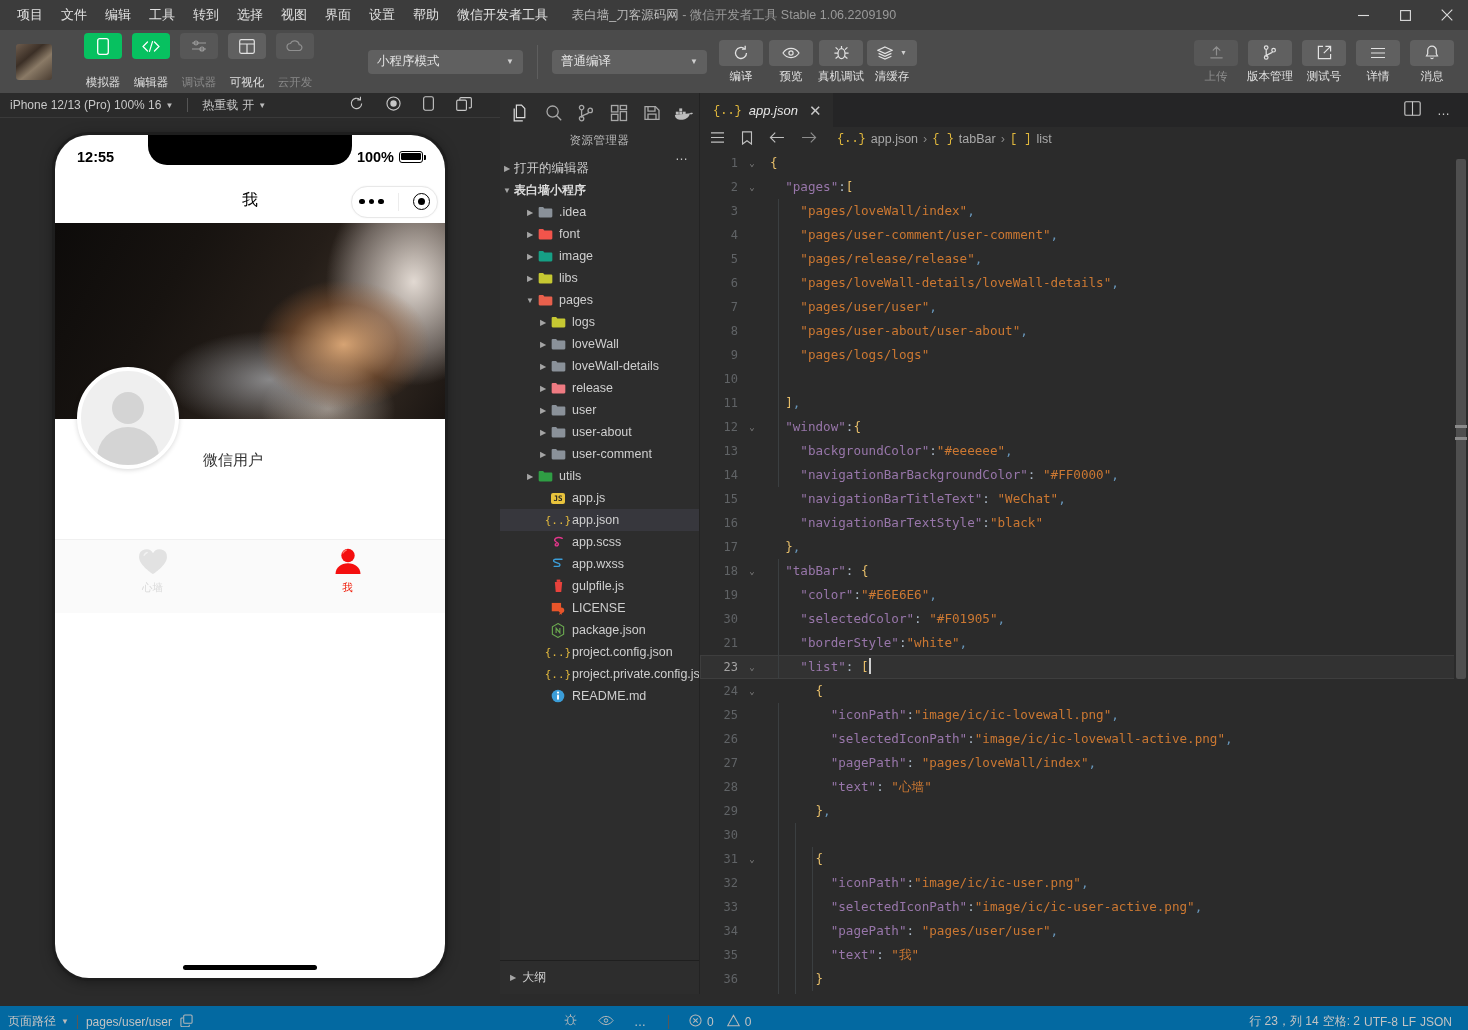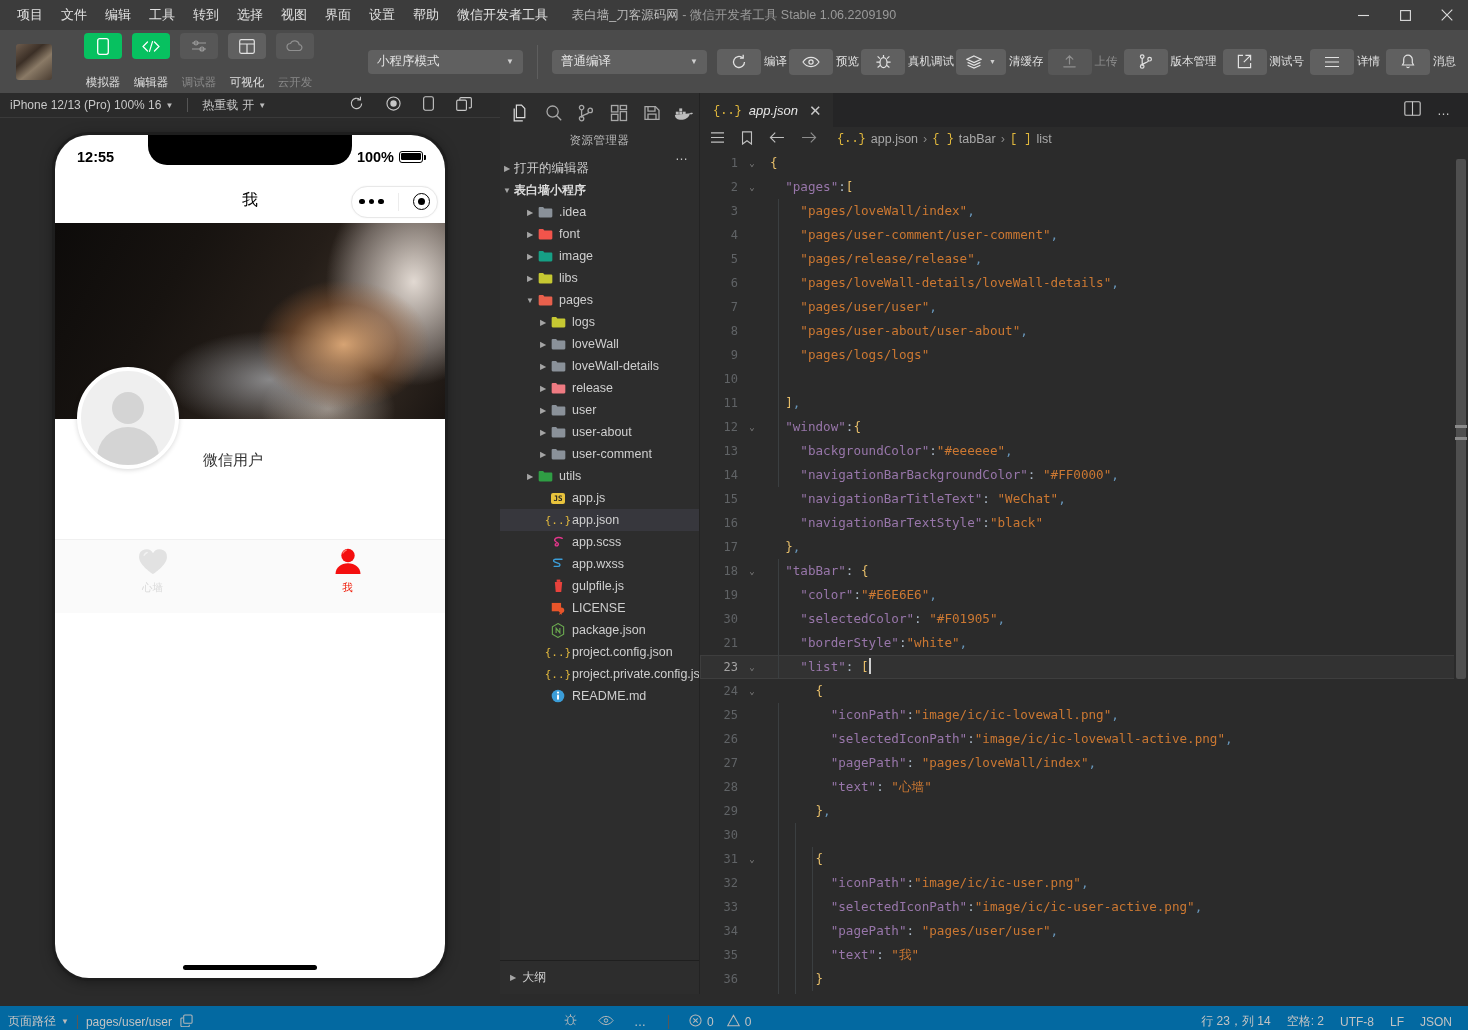--- a/index.html
+++ b/index.html
@@ -35,21 +35,21 @@
 
   .sep-v { width:1px; height:34px; background:#5e5e5e; margin:0 14px; align-self:center; }
 
   .select {
     height:24px; min-width:148px; background:#606060; border-radius:4px; color:#e3e3e3;
     display:flex; align-items:center; padding:0 9px; font-size:12.5px; position:relative;
   }
   .select .caret { margin-left:auto; font-size:8px; color:#cfcfcf; }
 
   .rgroup { display:flex; align-items:flex-start; gap:2px; margin-left:10px; }
-  .rbtn { display:flex; flex-direction:row; align-items:center; gap:3px; min-width:48px; }
+  .rbtn { display:flex; flex-direction:column; align-items:center; gap:3px; min-width:48px; }
   .rbtn .box { height:26px; min-width:44px; padding:0 10px; border-radius:4px; background:#606060; display:flex; align-items:center; justify-content:center; }
   .rbtn .lbl { font-size:11.5px; color:#e0e0e0; white-space:nowrap; }
   .rbtn.dis .box { background:#575757; }
   .rbtn.dis .lbl { color:#8d8d8d; }
 
   .toolbar-right { margin-left:auto; display:flex; align-items:flex-start; gap:6px; }
 
   
   .main { flex:1 1 auto; display:flex; min-height:0; }
 
@@ -159,21 +159,21 @@
   .indent-guide { position:absolute; top:0; bottom:0; width:1px; background:#3b3f41; }
 
   .vscroll { position:absolute; right:0; top:0; bottom:0; width:14px; background:#2b2b2b; }
   .vthumb { position:absolute; right:2px; width:10px; background:#4f4f4f; border-radius:2px; }
   .err-mark { position:absolute; right:1px; width:12px; height:3px; }
 
   
   .statusline { height:24px; background:#0369a1; display:flex; align-items:flex-end; font-size:12px; color:#c3c3c3; flex:0 0 24px;margin-top:12px; }
   .sl-left { display:flex; align-items:center; gap:8px; padding-left:8px; }
   .sl-mid { display:flex; align-items:center; gap:20px; margin-left:370px; }
-  .sl-right { margin-left:auto; display:flex; align-items:center; gap:16px; padding-right:16px; }
+  .sl-right { margin-left:auto; display:flex; align-items:center; gap:4px; padding-right:16px; }
   .sl-sep { width:1px; height:14px; background:#575757; }
   .pill { display:flex; align-items:center; gap:5px; }
 </style>
 </head>
 <body>
 
 <div class="app">
 
   <div class="titlebar">
     <div class="menubar">

